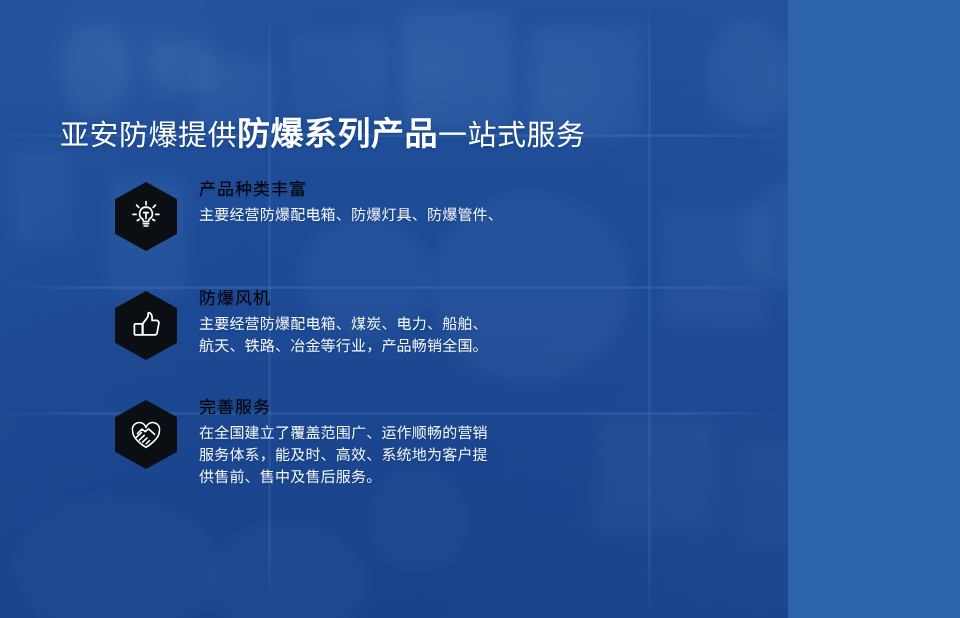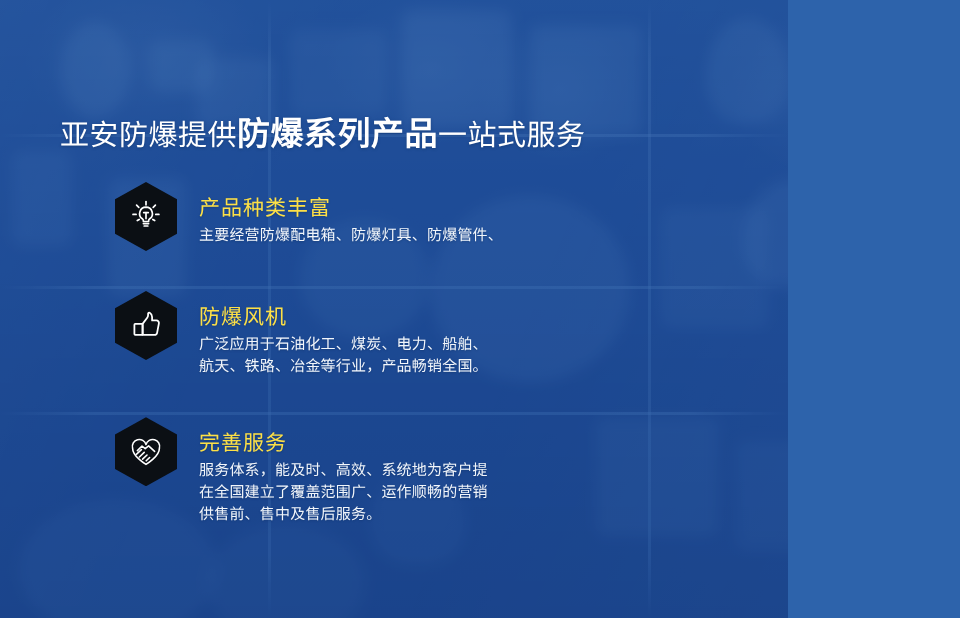--- a/index.html
+++ b/index.html
@@ -96,24 +96,24 @@
     margin-right:22px;margin-top:4px;
     background:#0b0f14;
     -webkit-clip-path:polygon(50% 0%,100% 25%,100% 75%,50% 100%,0% 75%,0% 25%);
     clip-path:polygon(50% 0%,100% 25%,100% 75%,50% 100%,0% 75%,0% 25%);
     display:flex;align-items:center;justify-content:center;
   }
   .hex svg{display:block;}
 
   .f-text{padding-top:2px;}
   .f-title{
-    color:#fde047;
-    font-size:21px;font-weight:400;letter-spacing:1px;
+    color:#000000;
+    font-size:17px;font-weight:400;letter-spacing:1px;
     line-height:1.15;
-    margin:16px 0 4px 0;
+    margin:0 0 4px 0;
     text-shadow:0 1px 2px rgba(10,35,70,.30);
   }
   .f-desc{
     color:#f2f6fb;
     font-size:15px;font-weight:400;
     line-height:22px;letter-spacing:.2px;
     margin:0;
     text-shadow:0 1px 2px rgba(10,35,70,.30);
   }
   .f-desc span{display:block;white-space:nowrap;}
@@ -196,41 +196,41 @@
           <svg width="34" height="34" viewBox="0 0 34 34" aria-hidden="true">
             <g fill="none" stroke="#fff" stroke-width="1.8" stroke-linejoin="round" stroke-linecap="round">
               <path d="M13.6 14.9l4.6-6.1c.6-.8.9-1.8.9-2.8V4.6c0-.8.9-1.3 1.6-.9 1.5.9 2.4 2.5 2.4 4.3v3.4h4.3c1.6 0 2.8 1.4 2.5 3l-1.8 9.4a2.6 2.6 0 0 1-2.5 2.1H13.6z"></path>
               <rect x="5.4" y="14.9" width="8.2" height="11" rx="0.8"></rect>
             </g>
           </svg>
         </div>
         <div class="f-text">
           <p class="f-title">防爆风机</p>
           <p class="f-desc">
-            <span>广泛应用于石油化工、煤炭、电力、船舶、</span>
+            <span>主要经营防爆配电箱、煤炭、电力、船舶、</span>
             <span>航天、铁路、冶金等行业，产品畅销全国。</span>
           </p>
         </div>
       </div>
 
       <div class="feature">
         <div class="hex">
           <svg width="36" height="34" viewBox="0 0 36 34" aria-hidden="true">
             <g fill="none" stroke="#fff" stroke-width="1.6" stroke-linejoin="round" stroke-linecap="round">
               <path d="M18 29.4S4.6 21.6 4.6 13.2A6.5 6.5 0 0 1 18 9.6a6.5 6.5 0 0 1 13.4 3.6c0 8.4-13.4 16.2-13.4 16.2z"></path>
               <path d="M9.4 15.6l4.6-4.6 3.2 2.6 3.4-2.8 6 5.6"></path>
               <path d="M8.6 19.2l4.8-4.6M11.4 22l4.8-4.6M14.6 24.2l4.4-4.2M18.2 25.8l3.4-3.3"></path>
             </g>
           </svg>
         </div>
         <div class="f-text">
           <p class="f-title">完善服务</p>
           <p class="f-desc">
+            <span>在全国建立了覆盖范围广、运作顺畅的营销</span>
             <span>服务体系，能及时、高效、系统地为客户提</span>
-            <span>在全国建立了覆盖范围广、运作顺畅的营销</span>
             <span>供售前、售中及售后服务。</span>
           </p>
         </div>
       </div>
 
     </div>
   </div>
 </div>
 
 </body></html>

